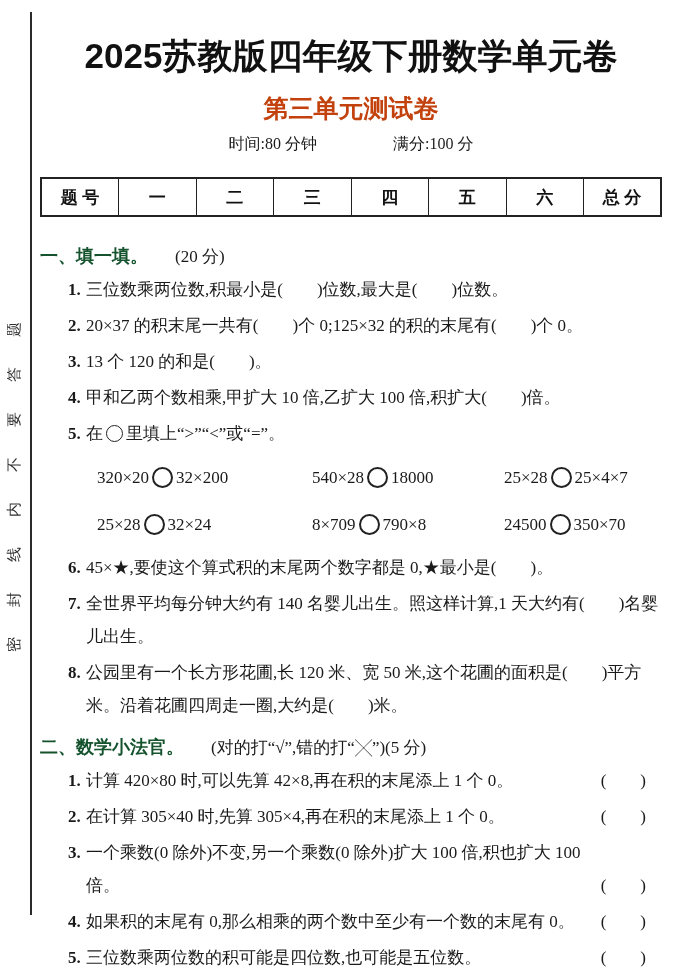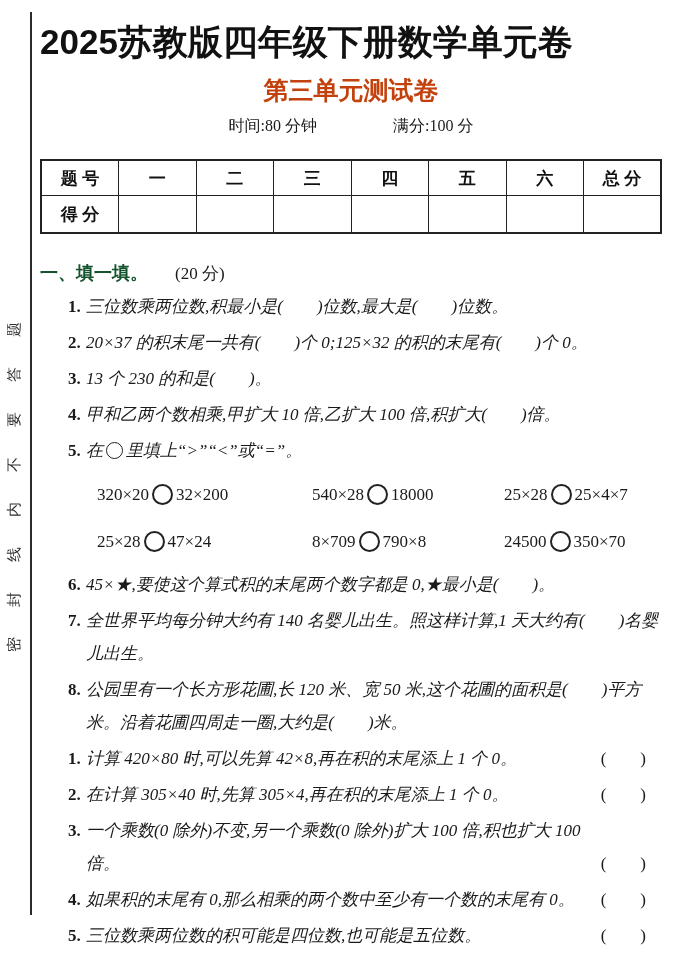--- a/index.html
+++ b/index.html
@@ -23,21 +23,21 @@
     transform: rotate(-90deg);
     text-align: center;
     font-family: "Liberation Sans", sans-serif;
     font-size: 15px; letter-spacing: 30px; color: #2f2f2f;
     white-space: nowrap;
   }
 
   .content { position: absolute; left: 40px; top: 0; width: 622px; padding-top: 20px; }
 
   .title {
-    margin: 0; text-align: left;
+    margin: 14px; text-align: center;
     font-family: "Liberation Sans", sans-serif;
     font-weight: 900; font-size: 35px; line-height: 44px; color: #111;
   }
   .subtitle {
     margin: 10px 0 0; text-align: center;
     font-family: "Liberation Sans", sans-serif;
     font-weight: bold; font-size: 25px; line-height: 32px; color: #c2410c;
   }
   .meta {
     margin-top: 10px; display: flex; justify-content: center; gap: 76px;
@@ -63,21 +63,21 @@
   }
   .sec-head .sec-points { font-size: 17px; margin-left: 27px; }
   .sec-head.second { margin-top: 12px; }
 
   .qlist { margin-left: 28px; }
   .q { display: flex; font-size: 17px; line-height: 33px; margin-top: 3px; }
   .q .qn {
     flex: none; min-width: 14px; margin-right: 4px;
     font-weight: bold;
   }
-  .q .qt { flex: 1; font-style: italic; }
+  .q .qt { flex: 1; }
   .q .ans { flex: none; align-self: flex-end; margin-left: 8px; margin-right: 16px; white-space: nowrap; }
 
   .circle {
     display: inline-block; width: 21px; height: 21px;
     border: 2px solid #222; border-radius: 50%;
     vertical-align: -5px; margin: 0 3px;
     box-sizing: border-box; background: #fff;
   }
   .circle.sm { width: 17px; height: 17px; vertical-align: -3px; border-width: 1.5px; }
 
@@ -110,49 +110,39 @@
           <tr>
         <td>题 号</td>
         <td>一</td>
         <td>二</td>
         <td>三</td>
         <td>四</td>
         <td>五</td>
         <td>六</td>
         <td>总 分</td>
       </tr>
-      <tr>
-        <td>得 分</td>
-        <td></td>
-        <td></td>
-        <td></td>
-        <td></td>
-        <td></td>
-        <td></td>
-        <td></td>
-      </tr>
     </tbody>
       </table>
 
     <div class="sec-head">
       <span class="sec-title">一、填一填。</span><span class="sec-points">(20 分)</span>
     </div>
 
     <div class="qlist">
       <div class="q">
         <span class="qn">1.</span>
         <span class="qt">三位数乘两位数,积最小是(　　)位数,最大是(　　)位数。</span>
       </div>
       <div class="q">
         <span class="qn">2.</span>
         <span class="qt">20×37 的积末尾一共有(　　)个 0;125×32 的积的末尾有(　　)个 0。</span>
       </div>
       <div class="q">
         <span class="qn">3.</span>
-        <span class="qt">13 个 230 的和是(　　)。</span>
+        <span class="qt">13 个 120 的和是(　　)。</span>
       </div>
       <div class="q">
         <span class="qn">4.</span>
         <span class="qt">甲和乙两个数相乘,甲扩大 10 倍,乙扩大 100 倍,积扩大(　　)倍。</span>
       </div>
       <div class="q">
         <span class="qn">5.</span>
         <span class="qt"><span>在</span><span class="circle sm"></span><span>里填上“&gt;”“&lt;”或“=”。</span></span>
       </div>
 
@@ -162,21 +152,21 @@
         </div>
         <div class="cmp">
           <span>540×28</span><span class="circle"></span><span>18000</span>
         </div>
         <div class="cmp">
           <span>25×28</span><span class="circle"></span><span>25×4×7</span>
         </div>
       </div>
       <div class="cmp-row">
         <div class="cmp">
-          <span>25×28</span><span class="circle"></span><span>47×24</span>
+          <span>25×28</span><span class="circle"></span><span>32×24</span>
         </div>
         <div class="cmp">
           <span>8×709</span><span class="circle"></span><span>790×8</span>
         </div>
         <div class="cmp">
           <span>24500</span><span class="circle"></span><span>350×70</span>
         </div>
       </div>
 
       <div class="q" style="margin-top:7px;">
@@ -186,20 +176,23 @@
       <div class="q">
         <span class="qn">7.</span>
         <span class="qt">全世界平均每分钟大约有 140 名婴儿出生。照这样计算,1 天大约有(　　)名婴儿出生。</span>
       </div>
       <div class="q">
         <span class="qn">8.</span>
         <span class="qt">公园里有一个长方形花圃,长 120 米、宽 50 米,这个花圃的面积是(　　)平方米。沿着花圃四周走一圈,大约是(　　)米。</span>
       </div>
     </div>
 
+    <div class="sec-head second">
+      <span class="sec-title">二、数学小法官。</span><span class="sec-points">(对的打“√”,错的打“╳”)(5 分)</span>
+    </div>
 
     <div class="qlist">
       <div class="q">
         <span class="qn">1.</span>
         <span class="qt">计算 420×80 时,可以先算 42×8,再在积的末尾添上 1 个 0。</span>
         <span class="ans">(　　)</span>
       </div>
       <div class="q">
         <span class="qn">2.</span>
         <span class="qt">在计算 305×40 时,先算 305×4,再在积的末尾添上 1 个 0。</span>

